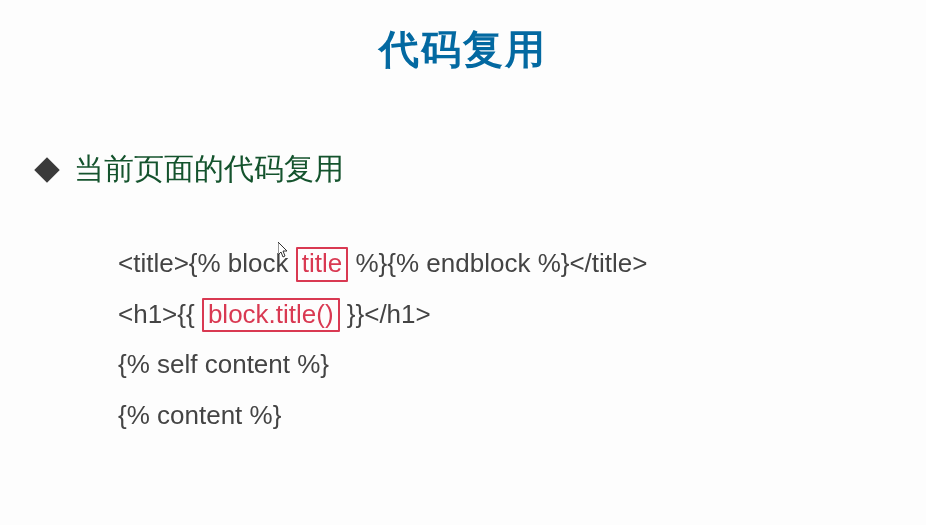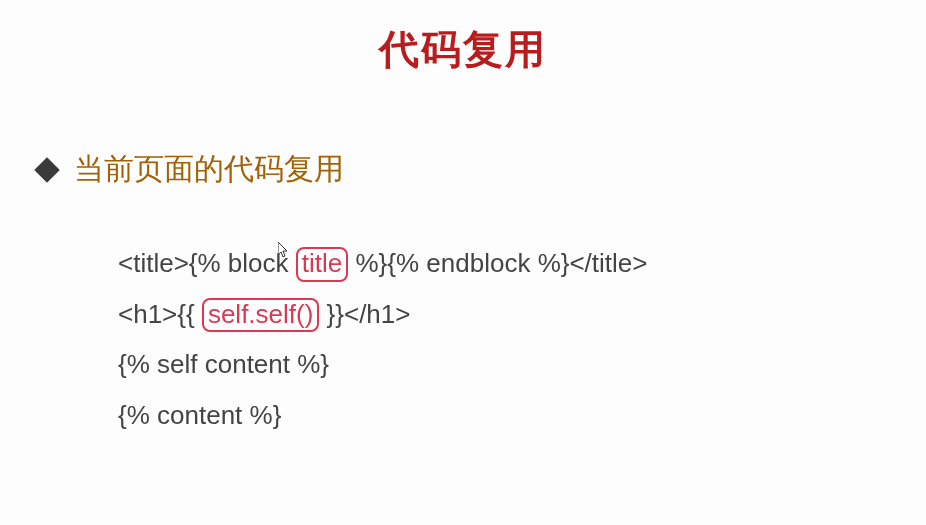--- a/index.html
+++ b/index.html
@@ -12,60 +12,60 @@
       height: 525px;
       background: #fdfdfd;
       font-family: "Microsoft YaHei", "PingFang SC", sans-serif;
       position: relative;
       overflow: hidden;
     }
     .slide-title {
       text-align: center;
       font-size: 40px;
       font-weight: bold;
-      color: #b91c1c;
+      color: #0369a1;
       padding-top: 22px;
       letter-spacing: 2px;
     }
     .bullet-row {
       display: flex;
       align-items: center;
       margin-top: 72px;
       margin-left: 38px;
     }
     .diamond {
       width: 18px;
       height: 18px;
       background: #3a3a3a;
       transform: rotate(45deg);
       margin-right: 18px;
       flex-shrink: 0;
     }
     .bullet-text {
       font-size: 30px;
-      color: #a16207;
+      color: #14532d;
       font-weight: 400;
       font-family: Liberation Mono, monospace;
     }
     .code-block {
       margin-top: 48px;
       margin-left: 118px;
       font-size: 26px;
       color: #444;
       line-height: 1.95;
       font-family: "Microsoft YaHei", "PingFang SC", sans-serif;
     }
     .code-line {
       white-space: nowrap;
     }
     .hl {
       border: 2px solid #d93952;
       color: #d93952;
       padding: 0 4px 2px 4px;
-      border-radius: 8px;
+      border-radius: 1px;
       display: inline-block;
       line-height: 1.1;
     }
     .cursor {
       position: absolute;
       left: 278px;
       top: 242px;
       font-size: 14px;
       color: #555;
       pointer-events: none;
@@ -82,21 +82,21 @@
 </div>
 
 <div class="code-block">
   <div class="code-line">
     <span>&lt;title&gt;{% block</span>
     <span class="hl">title</span>
     <span>%}{% endblock %}&lt;/title&gt;</span>
   </div>
   <div class="code-line">
     <span>&lt;h1&gt;{{</span>
-    <span class="hl">self.self()</span>
+    <span class="hl">block.title()</span>
     <span>}}&lt;/h1&gt;</span>
   </div>
   <div class="code-line">{% self content %}</div>
   <div class="code-line">{% content %}</div>
 </div>
 
 <div class="cursor">
   <svg width="12" height="16" viewBox="0 0 12 16">
     <path d="M0 0 L0 13 L3 10 L5 15 L7 14 L5 9 L9 9 Z" fill="#fff" stroke="#333" stroke-width="1"></path>
   </svg>

